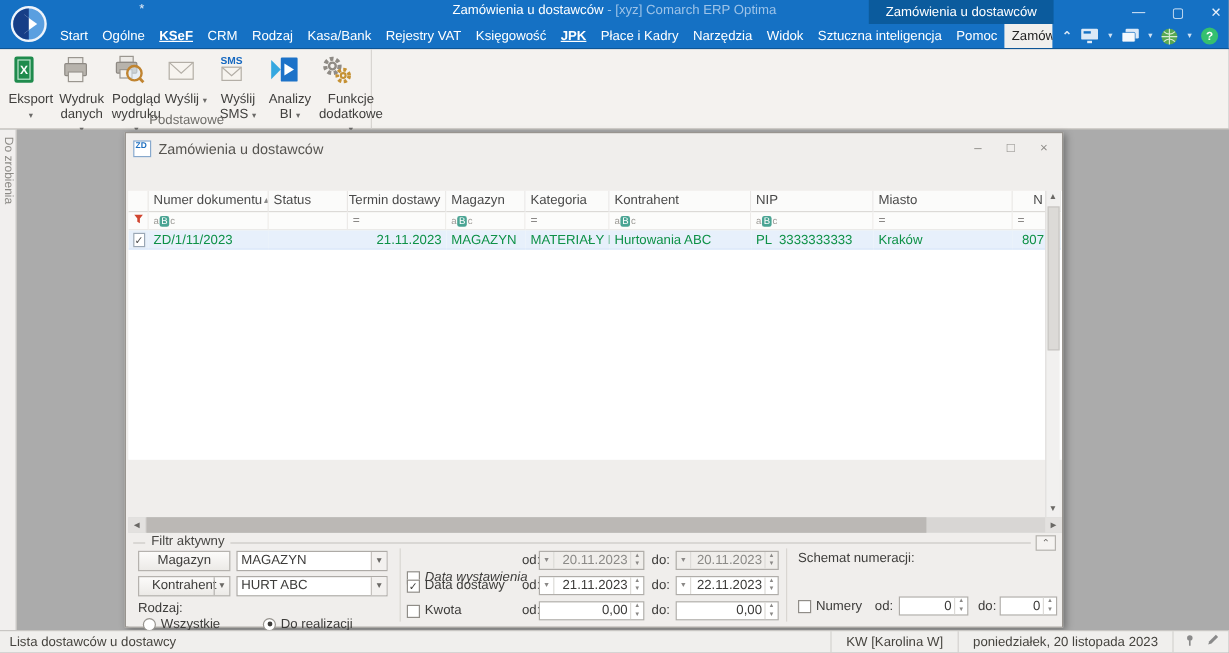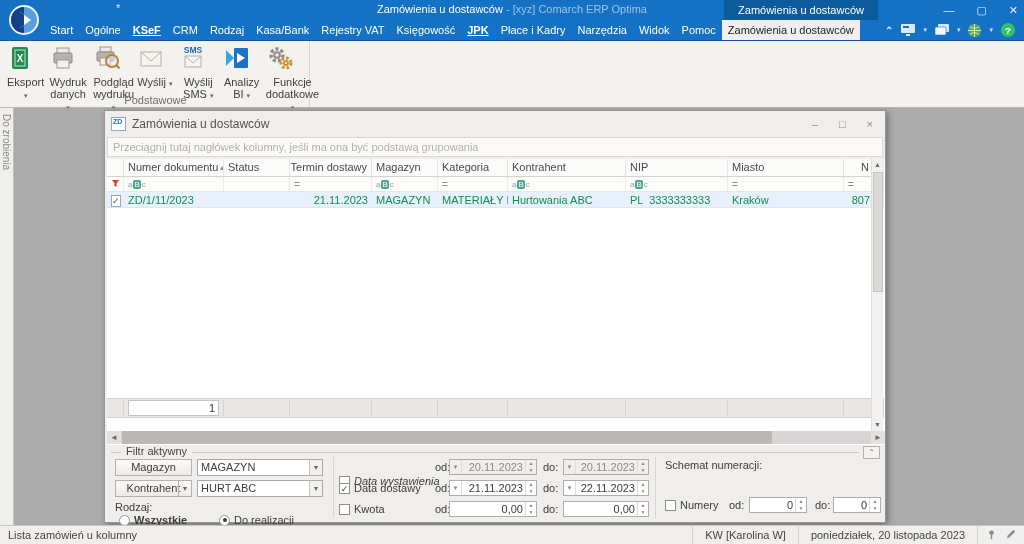--- a/index.html
+++ b/index.html
@@ -43,21 +43,21 @@
 
   
   .window{position:absolute;left:104px;top:2px;width:782px;height:413px;background:#f0eeec;border:1px solid #98948f;box-shadow:2px 2px 6px rgba(0,0,0,.35);}
   .wtitle{height:25px;display:flex;align-items:center;padding:0 6px;}
   .zd-ico{width:15px;height:14px;background:#fff;border:1px solid #87a8cc;font-size:7px;font-weight:bold;color:#1d6fc0;display:flex;align-items:flex-start;justify-content:flex-start;padding:0 1px;margin-right:6px;}
   .wtitle .wt{font-size:12px;color:#565450;flex:1;}
   .wctrl{display:flex;gap:21px;padding-right:6px;}
   .wctrl span{color:#8c8a86;font-size:11px;cursor:default;}
   .hint-row{margin:1px 2px 0 2px;height:20px;background:#fbfaf9;border:1px solid #dad8d5;font-size:11px;color:#b3b1ae;line-height:18px;padding-left:5px;}
 
-  .grid{position:absolute;left:2px;top:48px;width:778px;height:292px;background:#fff;overflow:hidden;}
+  .grid{position:absolute;left:2px;top:48px;width:778px;height:224px;background:#fff;overflow:hidden;}
   .grow{display:flex;width:778px;}
   .gcell{flex-shrink:0;overflow:hidden;white-space:nowrap;font-size:11px;padding:0 4px;}
   .ghead .gcell{height:18px;line-height:17px;background:#fbfbfa;border-right:1px solid #e8e6e4;border-bottom:1px solid #d4d2cf;color:#4a4a4a;display:flex;align-items:center;}
   .ghead .sort{margin-left:auto;font-size:7px;color:#8a8a8a;}
   .gfilter .gcell{height:15px;background:#fcfcfb;border-right:1px solid #eceae8;border-bottom:1px solid #e6e5e3;display:flex;align-items:center;}
   .f-abc{font-size:8px;color:#9a9894;display:flex;align-items:center;line-height:9px;}
   .f-abc .f-b{background:#4aa493;color:#fff;border-radius:2px;padding:0 1px;margin:0 1px;font-size:8px;}
   .f-eq{font-size:10px;color:#8a8886;}
   .gdata .gcell{height:16px;line-height:16px;background:var(--sel);color:var(--green);border-bottom:1px solid #d9e7f8;}
   .gdata .num{text-align:right;display:block;}
@@ -133,20 +133,21 @@
         <div class="menu-tab bold">KSeF</div>
         <div class="menu-tab">CRM</div>
         <div class="menu-tab">Rodzaj</div>
         <div class="menu-tab">Kasa/Bank</div>
         <div class="menu-tab">Rejestry VAT</div>
         <div class="menu-tab">Księgowość</div>
         <div class="menu-tab bold">JPK</div>
         <div class="menu-tab">Płace i Kadry</div>
         <div class="menu-tab">Narzędzia</div>
         <div class="menu-tab">Widok</div>
+        <div class="menu-tab">Sztuczna inteligencja</div>
         <div class="menu-tab">Pomoc</div>
         <div class="menu-tab active">Zamówienia u dostawców</div>
       </div>
     <div class="menu-icons">
       <span class="mi mi-chev">⌃</span>
       <span class="mi">
           <svg viewBox="0 0 16 14" width="16" height="14">
             <rect x="1" y="1" width="14" height="9" rx="1" fill="#dce9f7"></rect>
             <rect x="3" y="3" width="6" height="2" fill="#1571c4"></rect>
             <rect x="6" y="11" width="4" height="2" fill="#dce9f7"></rect>
@@ -250,21 +251,20 @@
     <div class="window">
       <div class="wtitle">
         <span class="zd-ico">ZD</span>
         <span class="wt">Zamówienia u dostawców</span>
         <span class="wctrl">
           <span>–</span>
           <span>□</span>
           <span>×</span>
         </span>
       </div>
-      <div class="hint-row">Przeciągnij tutaj nagłówek kolumny, jeśli ma ona być podstawą grupowania</div>
 
       <div class="grid" id="grid">
           <div class="grow ghead">
             <div class="gcell" style="width: 17px;"></div>
             <div class="gcell" style="width: 100px;">
               <span>Numer dokumentu</span>
               <span class="sort">▲</span>
             </div>
             <div class="gcell" style="width: 66px;">
               <span>Status</span>
@@ -388,21 +388,21 @@
         <span class="flegend">Filtr aktywny</span>
         <div class="fcollapse">⌃</div>
         <div class="vsep" style="left:226px;"></div>
         <div class="vsep" style="left:548px;"></div>
 
         <div class="fbtn" style="left:8px;top:14px;width:77px;"><span>Magazyn</span></div>
         <div class="combo" style="left:90px;top:14px;width:126px;"><span>MAGAZYN</span><span class="arrow">▼</span></div>
         <div class="fbtn" style="left:8px;top:35px;width:77px;"><span>Kontrahent</span><span class="split">▼</span></div>
         <div class="combo" style="left:90px;top:35px;width:126px;"><span>HURT ABC</span><span class="arrow">▼</span></div>
         <div class="flabel" style="left:8px;top:54px;">Rodzaj:</div>
-        <div class="fradio" style="left:12px;top:69px;font-weight:bold;">
+        <div class="fradio" style="left:12px;top:69px;">
             <span class="rdot" id="radio0"></span>
             <span>Wszystkie</span>
           </div>
         <div class="fradio" style="left:112px;top:69px;">
             <span class="rdot on" id="radio1"></span>
             <span>Do realizacji</span>
           </div>
 
         <div id="fchecks">
             <div class="fcheckrow" style="left: 232px; top: 28px; font-style: italic;">
@@ -494,21 +494,21 @@
             <span class="spin">
               <span>▲</span>
               <span>▼</span>
             </span>
           </div>
       </div>
     </div>
   </div>
 
   <div class="statusbar">
-    <span class="sb-left">Lista zamówień u kolumny</span>
+    <span class="sb-left">Lista dostawców u dostawcy</span>
     <span class="sb-seg">KW [Karolina W]</span>
     <span class="sb-seg">poniedziałek, 20 listopada 2023</span>
     <span class="sb-icons">
       <span><svg viewBox="0 0 12 12" width="11" height="11">
             <circle cx="6" cy="4" r="2.5" fill="#8a8a8a"></circle>
             <line x1="6" y1="6" x2="6" y2="11" stroke="#8a8a8a" stroke-width="1.5"></line>
           </svg></span>
       <span><svg viewBox="0 0 12 12" width="11" height="11">
             <path d="M2 10 L3 7 L9 1 L11 3 L5 9 Z" fill="#8a8a8a"></path>
           </svg></span>

